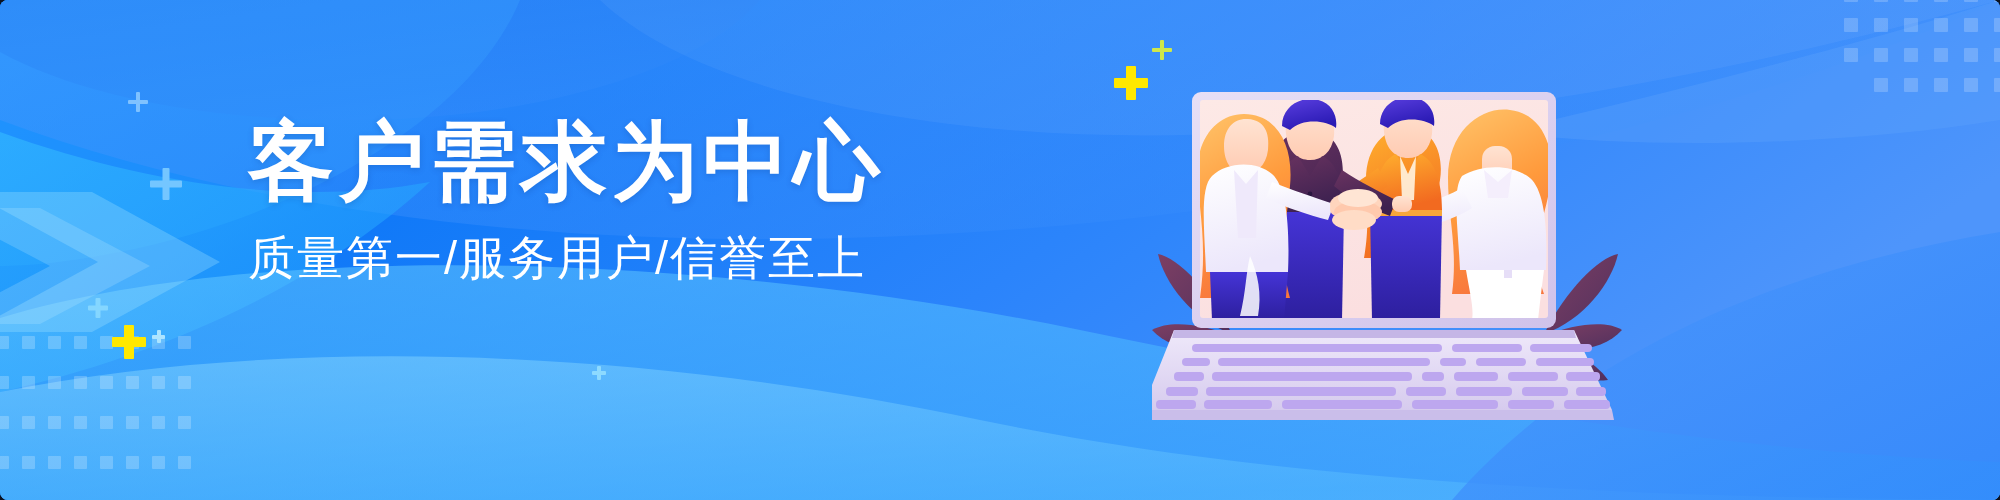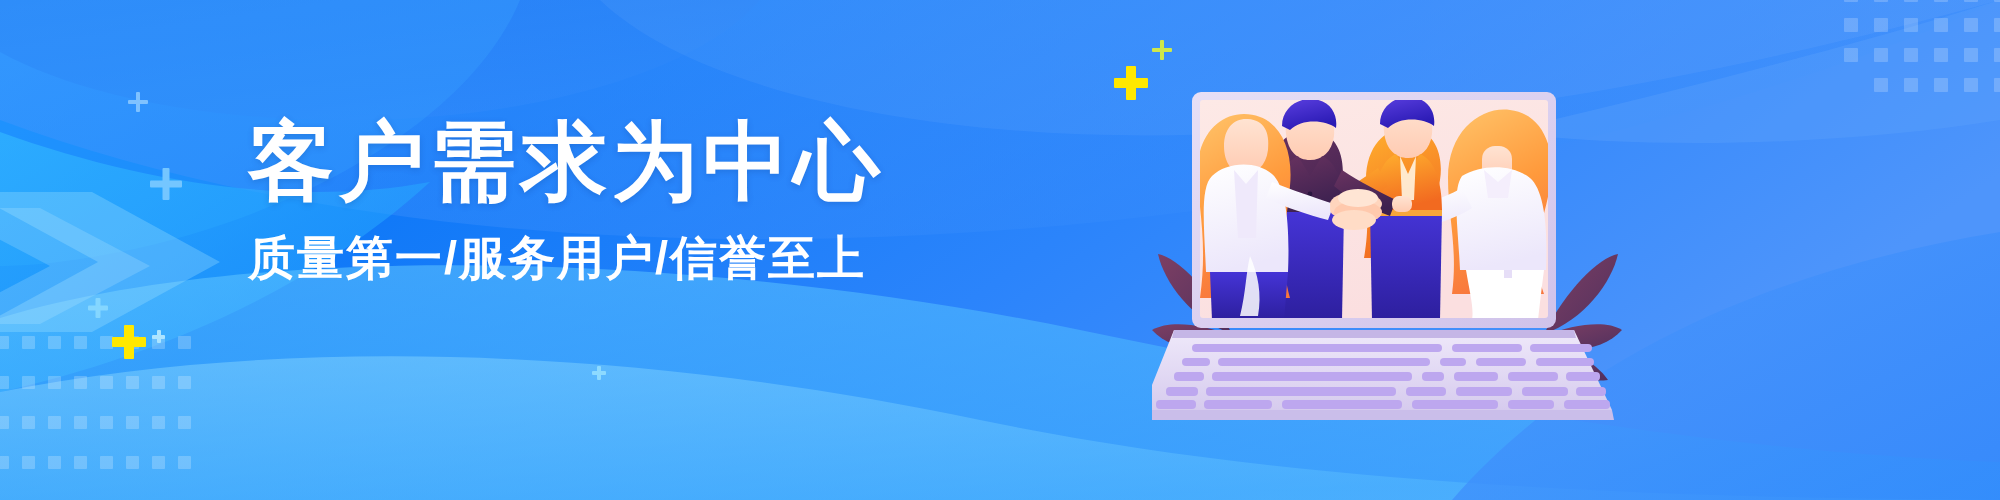--- a/index.html
+++ b/index.html
@@ -3,36 +3,37 @@
 <meta charset="utf-8">
 <style>
   * { margin:0; padding:0; box-sizing:border-box; }
   html,body { background:#0b1220; }
   #banner {
     position:relative;
     width:2000px; height:500px;
     overflow:hidden;
     font-family:"Liberation Sans", sans-serif;
     background:linear-gradient(100deg,#1a8cff 0%,#1f7dfa 38%,#2f86fb 62%,#4a93fb 100%);
+    border-radius:8px;
   }
   .layer { position:absolute; inset:0; }
 
   
   #text-block {
     position:absolute; left:248px; top:118px; width:600px; z-index:40;
   }
   #headline {
     font-size:86px; line-height:1.0; font-weight:700; color:#ffffff;
     letter-spacing:5px; white-space:nowrap;
     font-family:"Liberation Sans","DejaVu Sans",sans-serif;
     text-shadow:0 2px 6px rgba(0,40,110,.18);
   }
   #subtitle {
     margin-top:30px;
-    font-size:47px; line-height:1.0; font-weight:700; color:#ffffff;
+    font-size:47px; line-height:1.0; font-weight:400; color:#ffffff;
     letter-spacing:2px; white-space:nowrap;
     font-family:"Liberation Sans","DejaVu Sans",sans-serif;
   }
 
   
   .plus { position:absolute; z-index:30; }
   .plus::before, .plus::after {
     content:""; position:absolute; background:currentColor; border-radius:1px;
   }
   .plus::before { left:50%; top:0; width:var(--t); height:100%; transform:translateX(-50%); }

